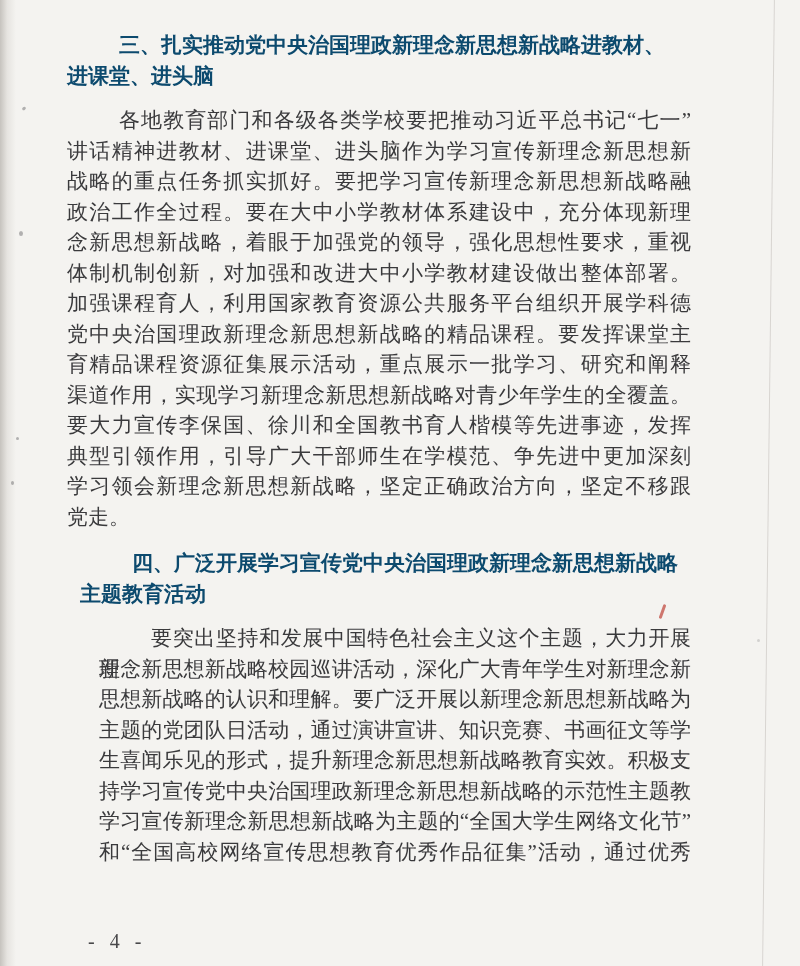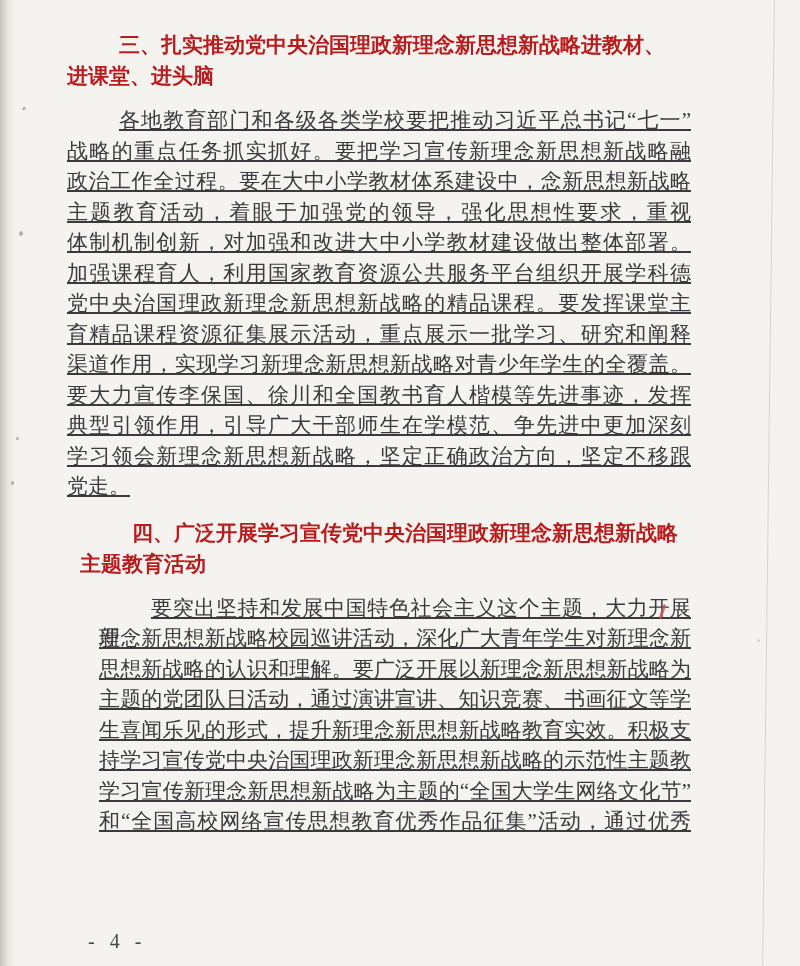--- a/index.html
+++ b/index.html
@@ -25,29 +25,28 @@
     position:absolute; left:768px; top:-12px; height:990px; width:1px;
     background:#d8d5d1;
     transform:rotate(0.7deg);
   }
   .content {
     position:absolute; left:67px; top:30px; width:624px;
     color:#3a3a3c;
   }
   .heading {
     font-weight:bold;
-    color:#b91c1c;
+    color:#0c4a6e;
     font-size:21px;
   }
   .heading .line { line-height:31px; height:31px; }
   .para { font-size:21px;margin-left:32px; }
   .para .line {
     line-height:30.5px; height:30.5px;
     text-align:justify;
-    text-decoration:underline;
   }
   .line { white-space:normal; }
   .line.full { text-align-last:justify; }
   .line.first { text-indent:52px; }
   .block-sec3-heading { margin:0 0 13px 0; }
   .block-sec3-para   { margin:0 0 16px 0; }
   .block-sec4-heading{ margin:0 0 13px 13px; }
   .footer {
     position:absolute; left:88px; top:930px;
     font-size:20px; color:#48484a;
@@ -85,23 +84,24 @@
 
   <div class="content">
 
     <div class="heading block-sec3-heading">
         <div class="line first">三、扎实推动党中央治国理政新理念新思想新战略进教材、</div>
         <div class="line">进课堂、进头脑</div>
       </div>
 
     <div class="para block-sec3-para">
         <div class="line first full">各地教育部门和各级各类学校要把推动习近平总书记“七一”</div>
+        <div class="line full">讲话精神进教材、进课堂、进头脑作为学习宣传新理念新思想新</div>
         <div class="line full">战略的重点任务抓实抓好。要把学习宣传新理念新思想新战略融</div>
-        <div class="line full">政治工作全过程。要在大中小学教材体系建设中，念新思想新战略</div>
-        <div class="line full">主题教育活动，着眼于加强党的领导，强化思想性要求，重视</div>
+        <div class="line full">政治工作全过程。要在大中小学教材体系建设中，充分体现新理</div>
+        <div class="line full">念新思想新战略，着眼于加强党的领导，强化思想性要求，重视</div>
         <div class="line full">体制机制创新，对加强和改进大中小学教材建设做出整体部署。</div>
         <div class="line full">加强课程育人，利用国家教育资源公共服务平台组织开展学科德</div>
         <div class="line full">党中央治国理政新理念新思想新战略的精品课程。要发挥课堂主</div>
         <div class="line full">育精品课程资源征集展示活动，重点展示一批学习、研究和阐释</div>
         <div class="line full">渠道作用，实现学习新理念新思想新战略对青少年学生的全覆盖。</div>
         <div class="line full">要大力宣传李保国、徐川和全国教书育人楷模等先进事迹，发挥</div>
         <div class="line full">典型引领作用，引导广大干部师生在学模范、争先进中更加深刻</div>
         <div class="line full">学习领会新理念新思想新战略，坚定正确政治方向，坚定不移跟</div>
         <div class="line">党走。</div>
       </div>

